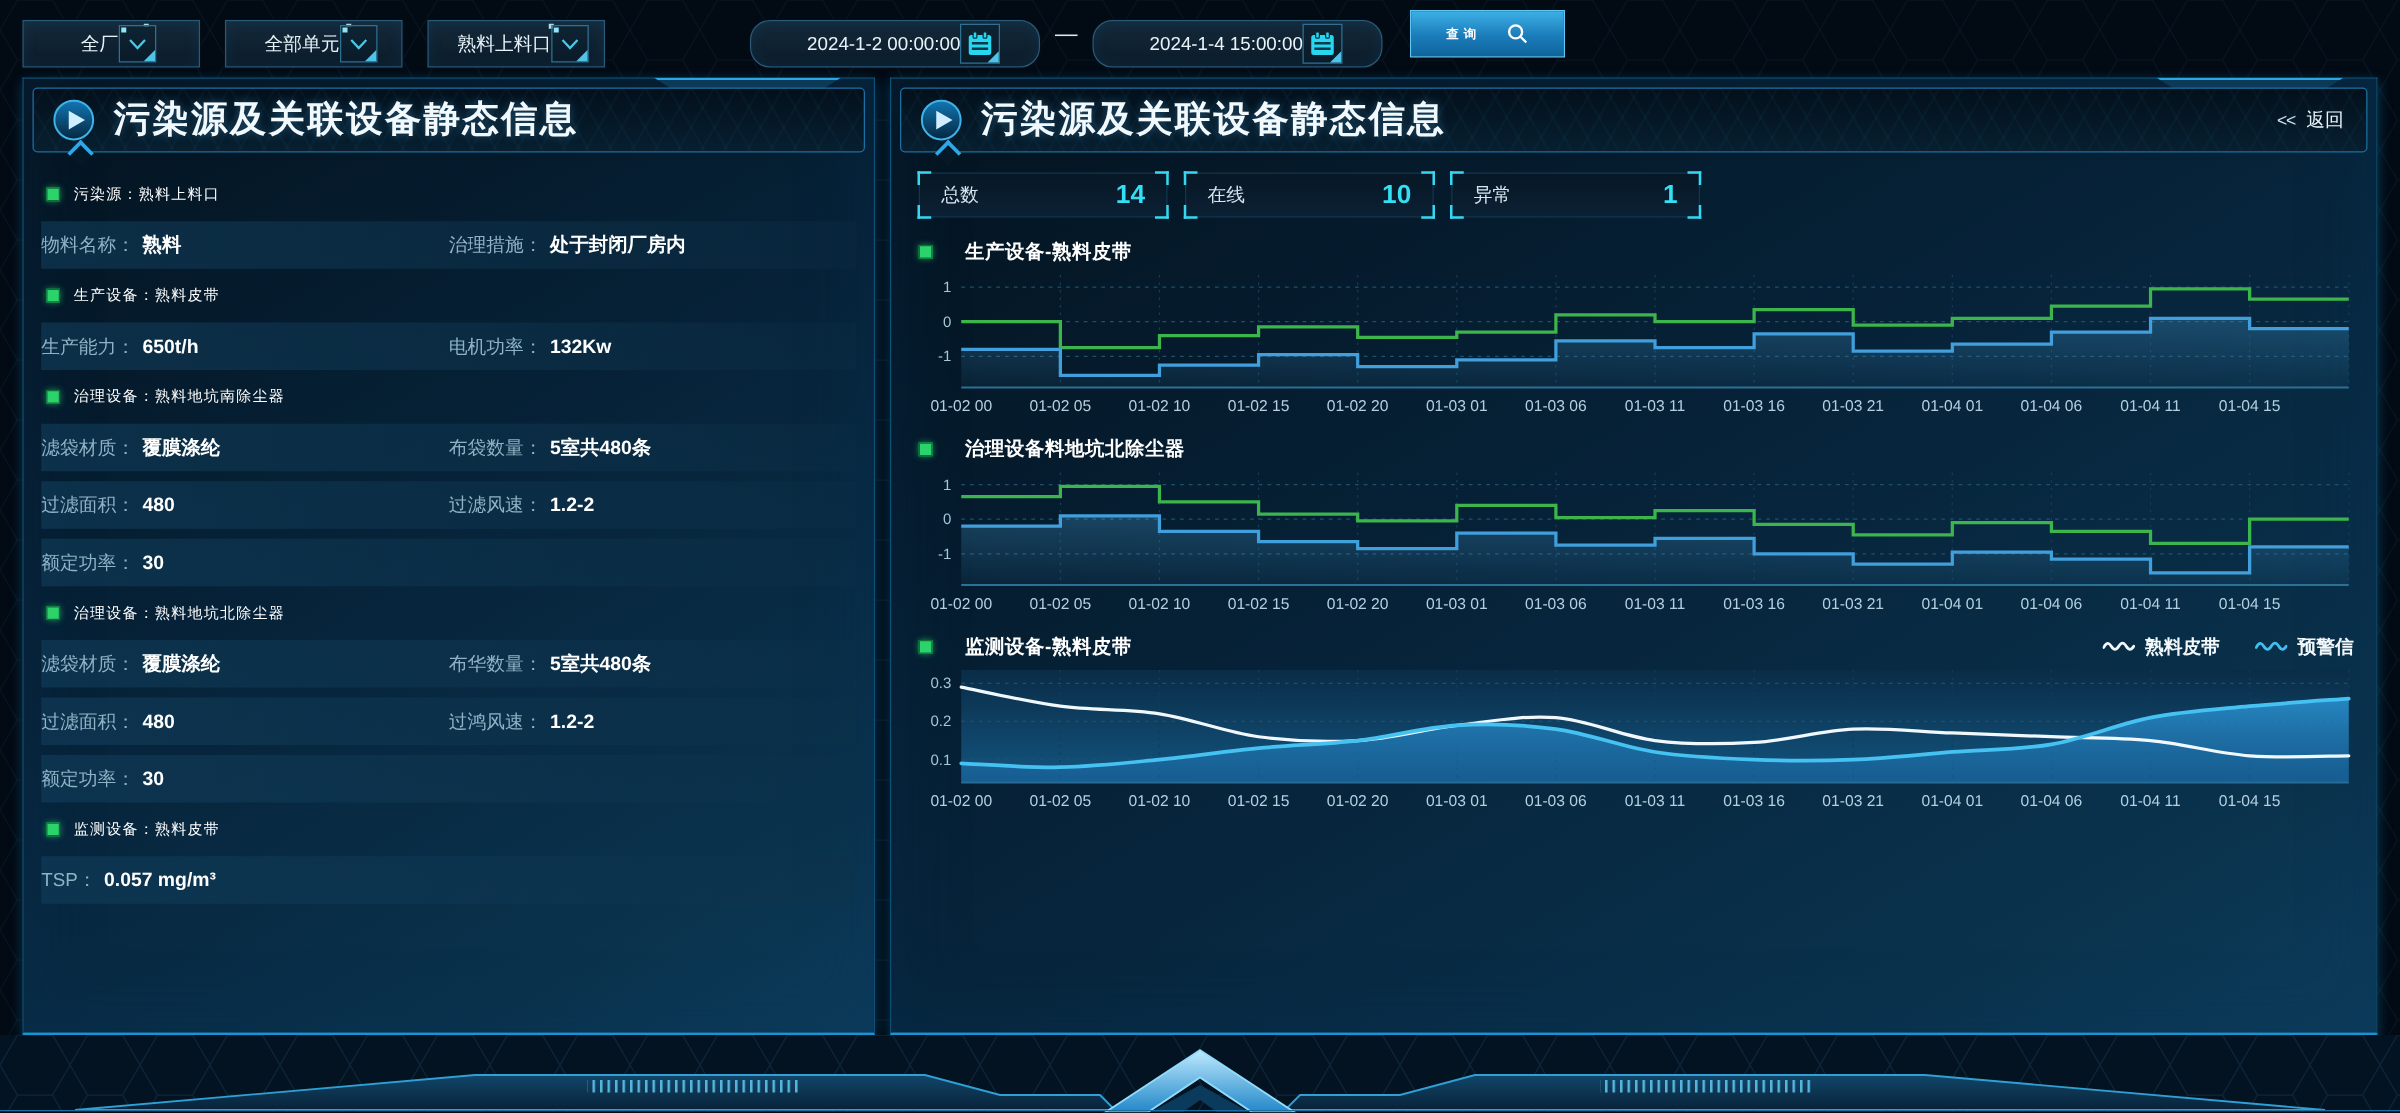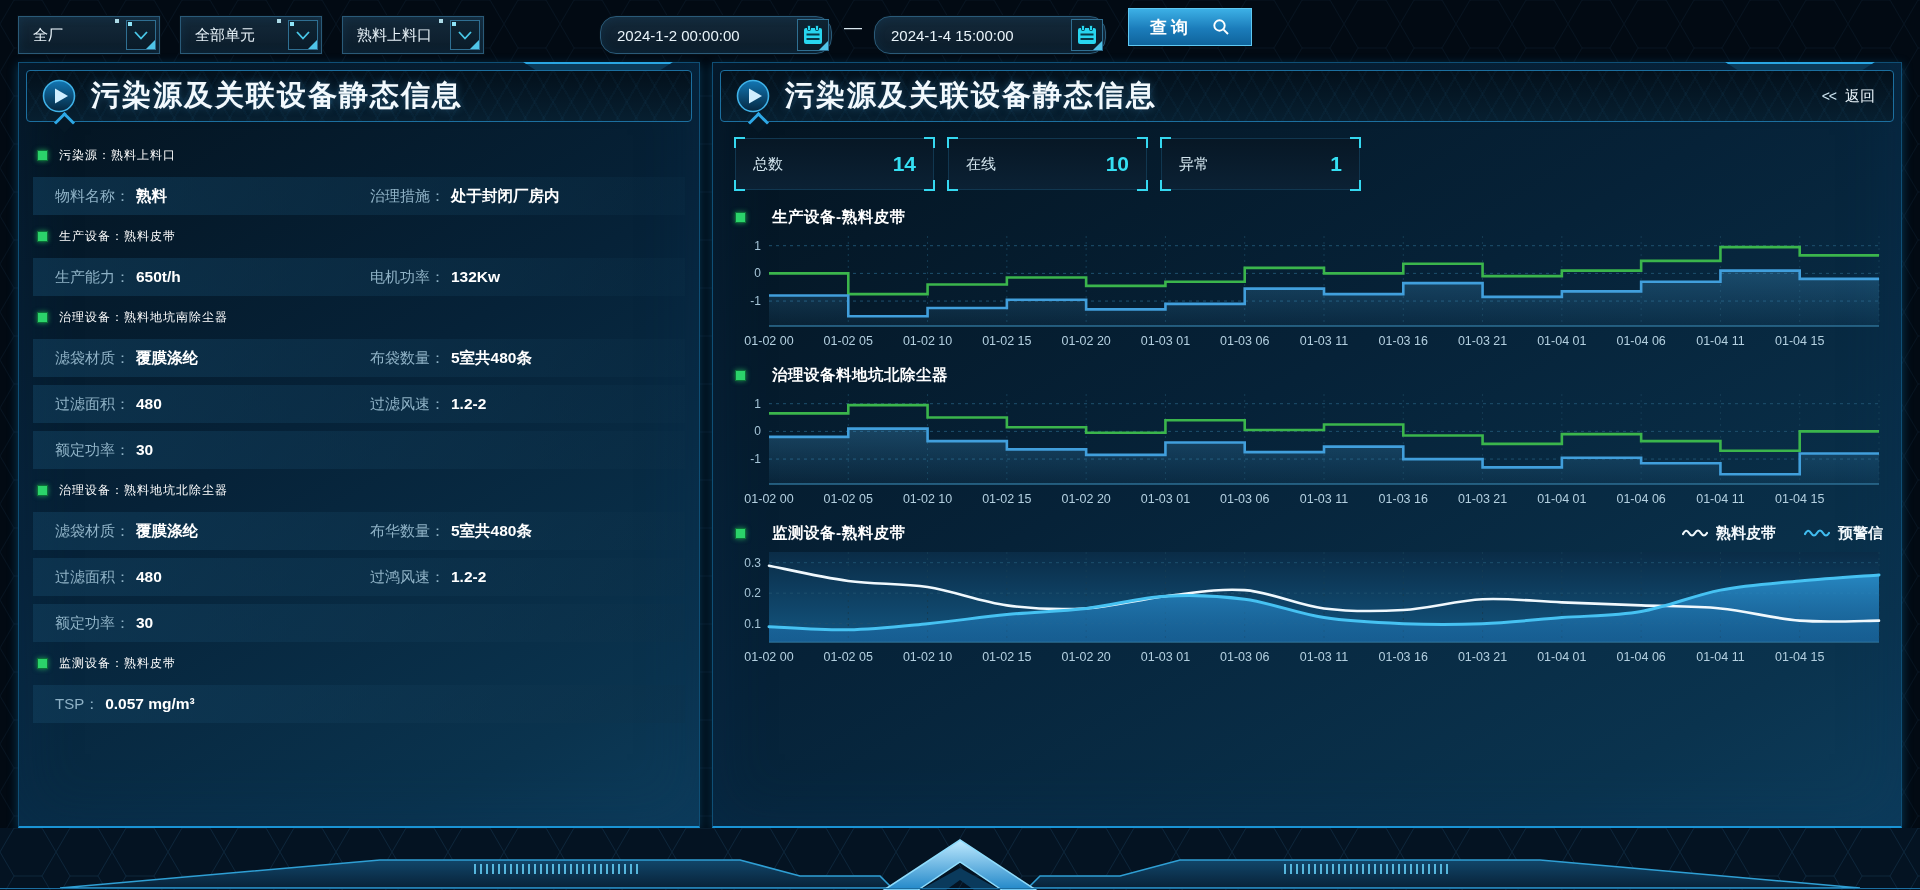--- a/index.html
+++ b/index.html
@@ -4,21 +4,21 @@
 <style>
   * { margin:0; padding:0; box-sizing:border-box; }
   html,body { background:#010810; }
   body { font-family:"Liberation Sans", sans-serif; }
   .page { position:relative; width:1920px; height:890px; background:#020a13; overflow:hidden; }
   .bg-hex { position:absolute; inset:0; pointer-events:none; }
 
   
   .topbar { position:absolute; top:8px; left:18px; height:38px; display:flex; align-items:center; z-index:5; }
   .select, .datebox {
-    height:38px; display:flex; align-items:center; justify-content:space-between;
+    height:38px; display:flex; align-items:center; justify-content:center;
     background:linear-gradient(180deg,#14293a 0%, #0b1c2a 100%);
     border:1px solid #2a5a78; box-shadow:0 0 0 1px #050f18, inset 0 0 10px rgba(20,80,120,.25);
     position:relative; cursor:pointer;margin-top:16px;
   }
   .select { width:142px; margin-right:20px; padding-left:14px; }
   .select::before { content:""; position:absolute; top:2px; right:40px; width:4px; height:4px; background:#bfeefb; opacity:.9; }
   .select-value, .date-value { color:#e8f3f9; font-size:15px; white-space:nowrap; }
   .chev-box {
     width:30px; height:30px; margin-right:3px; border:1px solid #2f6f92; position:relative;
     display:flex; align-items:center; justify-content:center;
@@ -27,21 +27,21 @@
   .chev-box::before { content:""; position:absolute; top:1px; left:1px; width:4px; height:4px; background:#8fe4f8; }
   .chev-box::after { content:""; position:absolute; bottom:0; right:0; border-style:solid; border-width:0 0 9px 9px; border-color:transparent transparent #4fc4e8 transparent; }
   .datebox { width:232px; padding-left:16px;border-radius:16px; }
   .datebox.first { margin-left:96px; }
   .cal-btn { width:32px; height:32px; margin-right:2px; border:1px solid #2f6f92; display:flex; align-items:center; justify-content:center; position:relative; background:linear-gradient(180deg,#0e2433,#0a1b29); }
   .cal-btn::after { content:""; position:absolute; bottom:0; right:0; border-style:solid; border-width:0 0 9px 9px; border-color:transparent transparent #4fc4e8 transparent; }
   .range-dash { color:#d9e7ef; font-size:18px; margin:0 12px; }
   .query-btn {
     width:124px; height:38px; margin-left:22px; border:1px solid #5ec8f2; cursor:pointer;
     background:linear-gradient(180deg,#3cb0e6 0%, #1b7cba 55%, #0f649c 100%);
-    color:#ffffff; font-size:17px; font-weight:bold; letter-spacing:4px;
+    color:#ffffff; font-size:10px; font-weight:bold; letter-spacing:4px;
     display:flex; align-items:center; justify-content:center; gap:20px;
     font-family:"Liberation Sans", sans-serif;
   }
 
   
   .panel {
     position:absolute; top:62px; height:766px;
     background:linear-gradient(150deg,#04131f 0%, #062238 45%, #0a334e 85%, #0d3d5c 100%);
     border:1px solid #0f4f76; border-bottom:2px solid #1a93d4;
     box-shadow:0 3px 10px rgba(20,150,220,.35), inset 0 0 60px rgba(8,50,85,.35);
@@ -65,31 +65,31 @@
   .chevron-deco { position:absolute; left:30px; bottom:-9px; width:15px; height:15px; background:#051826; border-left:3px solid #2ea8e6; border-top:3px solid #2ea8e6; transform:rotate(45deg); }
   .back-link { margin-left:auto; display:flex; align-items:center; gap:9px; color:#eaf4fa; font-size:15px; cursor:pointer; }
   .back-icon { color:#cfe6f2; font-size:14px; letter-spacing:-1px; }
 
   
   .static-body { padding:12px 14px 0 14px; }
   .sec-title { display:flex; align-items:center; gap:11px; margin:8px 0 9px 4px; height:26px; }
   .bullet { width:11px; height:11px; background:#2bd36a; border:1px solid #0d6e38; box-shadow:0 0 5px rgba(43,211,106,.6); }
   .sec-title-text { color:#ffffff; font-size:12px; font-weight:normal; letter-spacing:1px; }
   .info-row {
-    display:flex; align-items:center; min-height:38px; margin-bottom:8px; padding-left:22px;
+    display:flex; align-items:center; min-height:38px; margin-bottom:8px; 
     background:linear-gradient(90deg, rgba(17,62,92,.60) 0%, rgba(15,54,80,.42) 70%, rgba(13,48,72,.25) 100%);
   }
   .info-cell { width:50%; display:flex; align-items:baseline; }
   .info-label { color:#8fb2c6; font-size:15px; white-space:nowrap; }
   .info-value { color:#ffffff; font-size:15.5px; font-weight:bold; margin-left:6px; white-space:nowrap; }
 
   
   .stats-row { display:flex; gap:14px; padding:16px 10px 4px 22px; }
   .stat-card {
-    position:relative; width:199px; height:52px; border:1px solid #113750;
+    position:relative; width:199px; height:36px; border:1px solid #113750;
     background:linear-gradient(180deg,#071725 0%, #0b2134 100%);
     display:flex; align-items:center; justify-content:space-between; padding:0 17px;
   }
   .corner { position:absolute; width:11px; height:11px; }
   .corner.tl { top:-2px; left:-2px; border-top:2px solid #35d8f0; border-left:2px solid #35d8f0; }
   .corner.tr { top:-2px; right:-2px; border-top:2px solid #35d8f0; border-right:2px solid #35d8f0; }
   .corner.bl { bottom:-2px; left:-2px; border-bottom:2px solid #35d8f0; border-left:2px solid #35d8f0; }
   .corner.br { bottom:-2px; right:-2px; border-bottom:2px solid #35d8f0; border-right:2px solid #35d8f0; }
   .stat-label { color:#d4e6ef; font-size:15px; }
   .stat-value { color:#35dff2; font-size:21px; font-weight:bold; }

